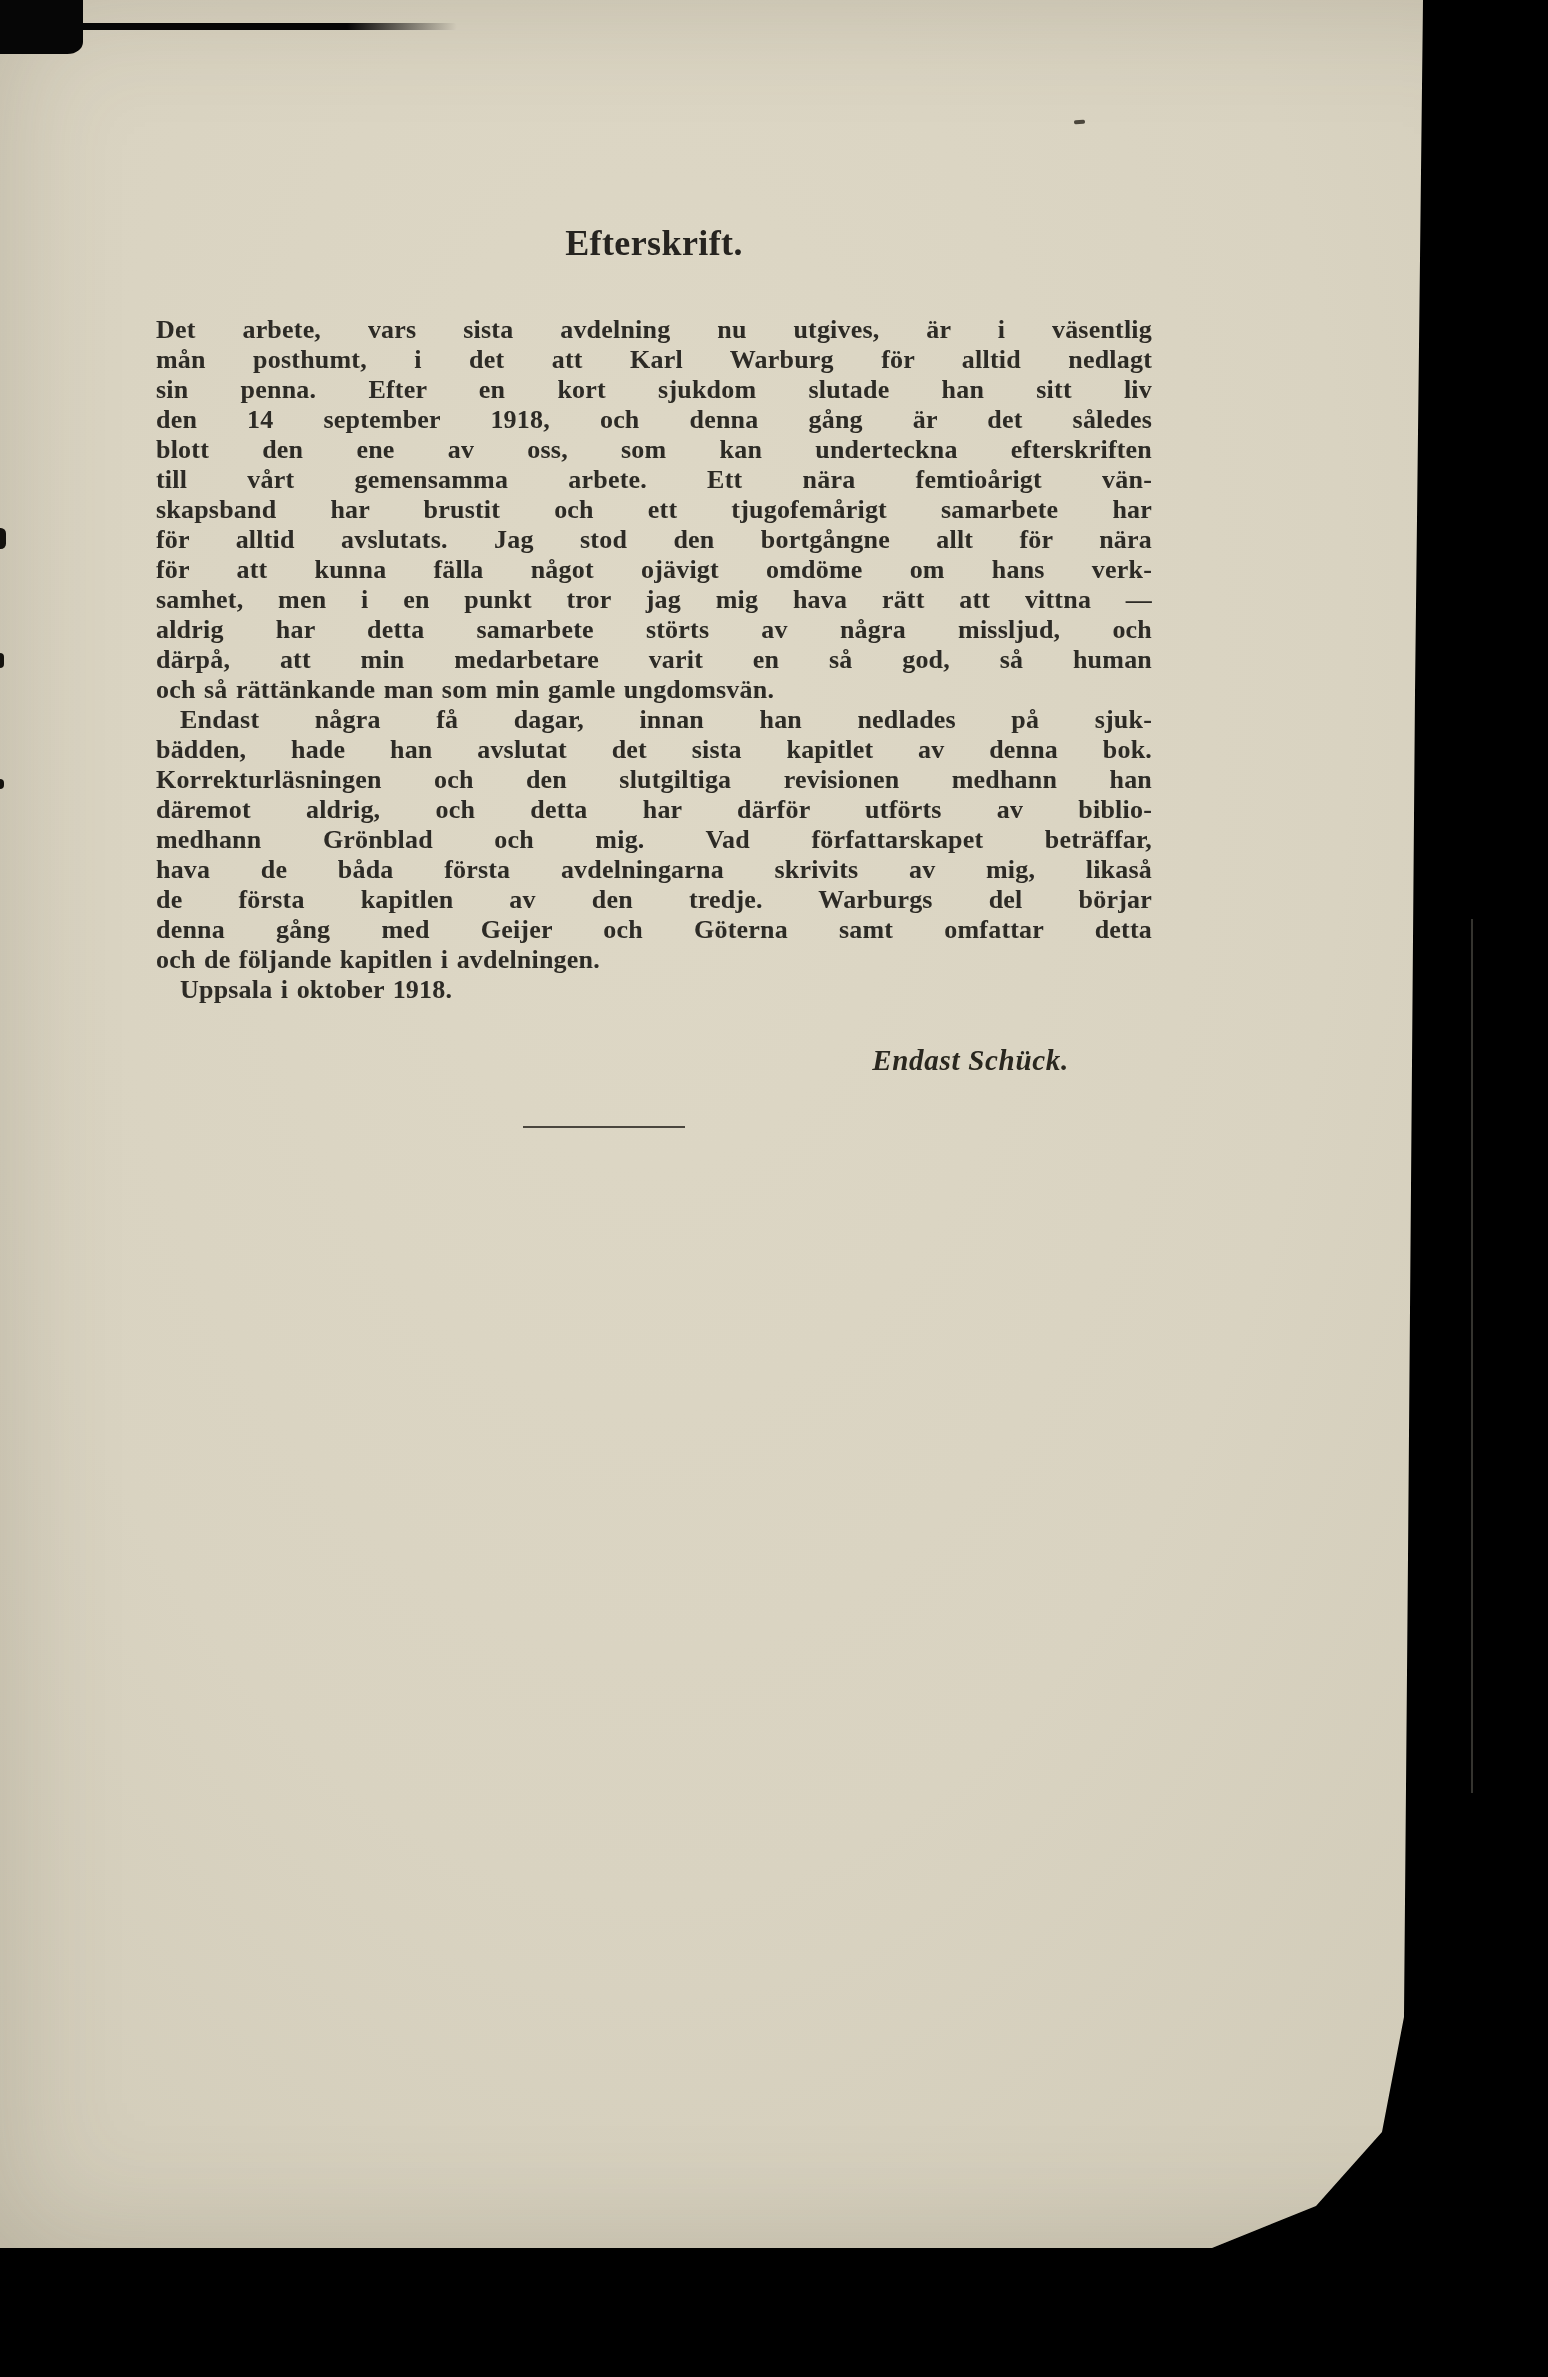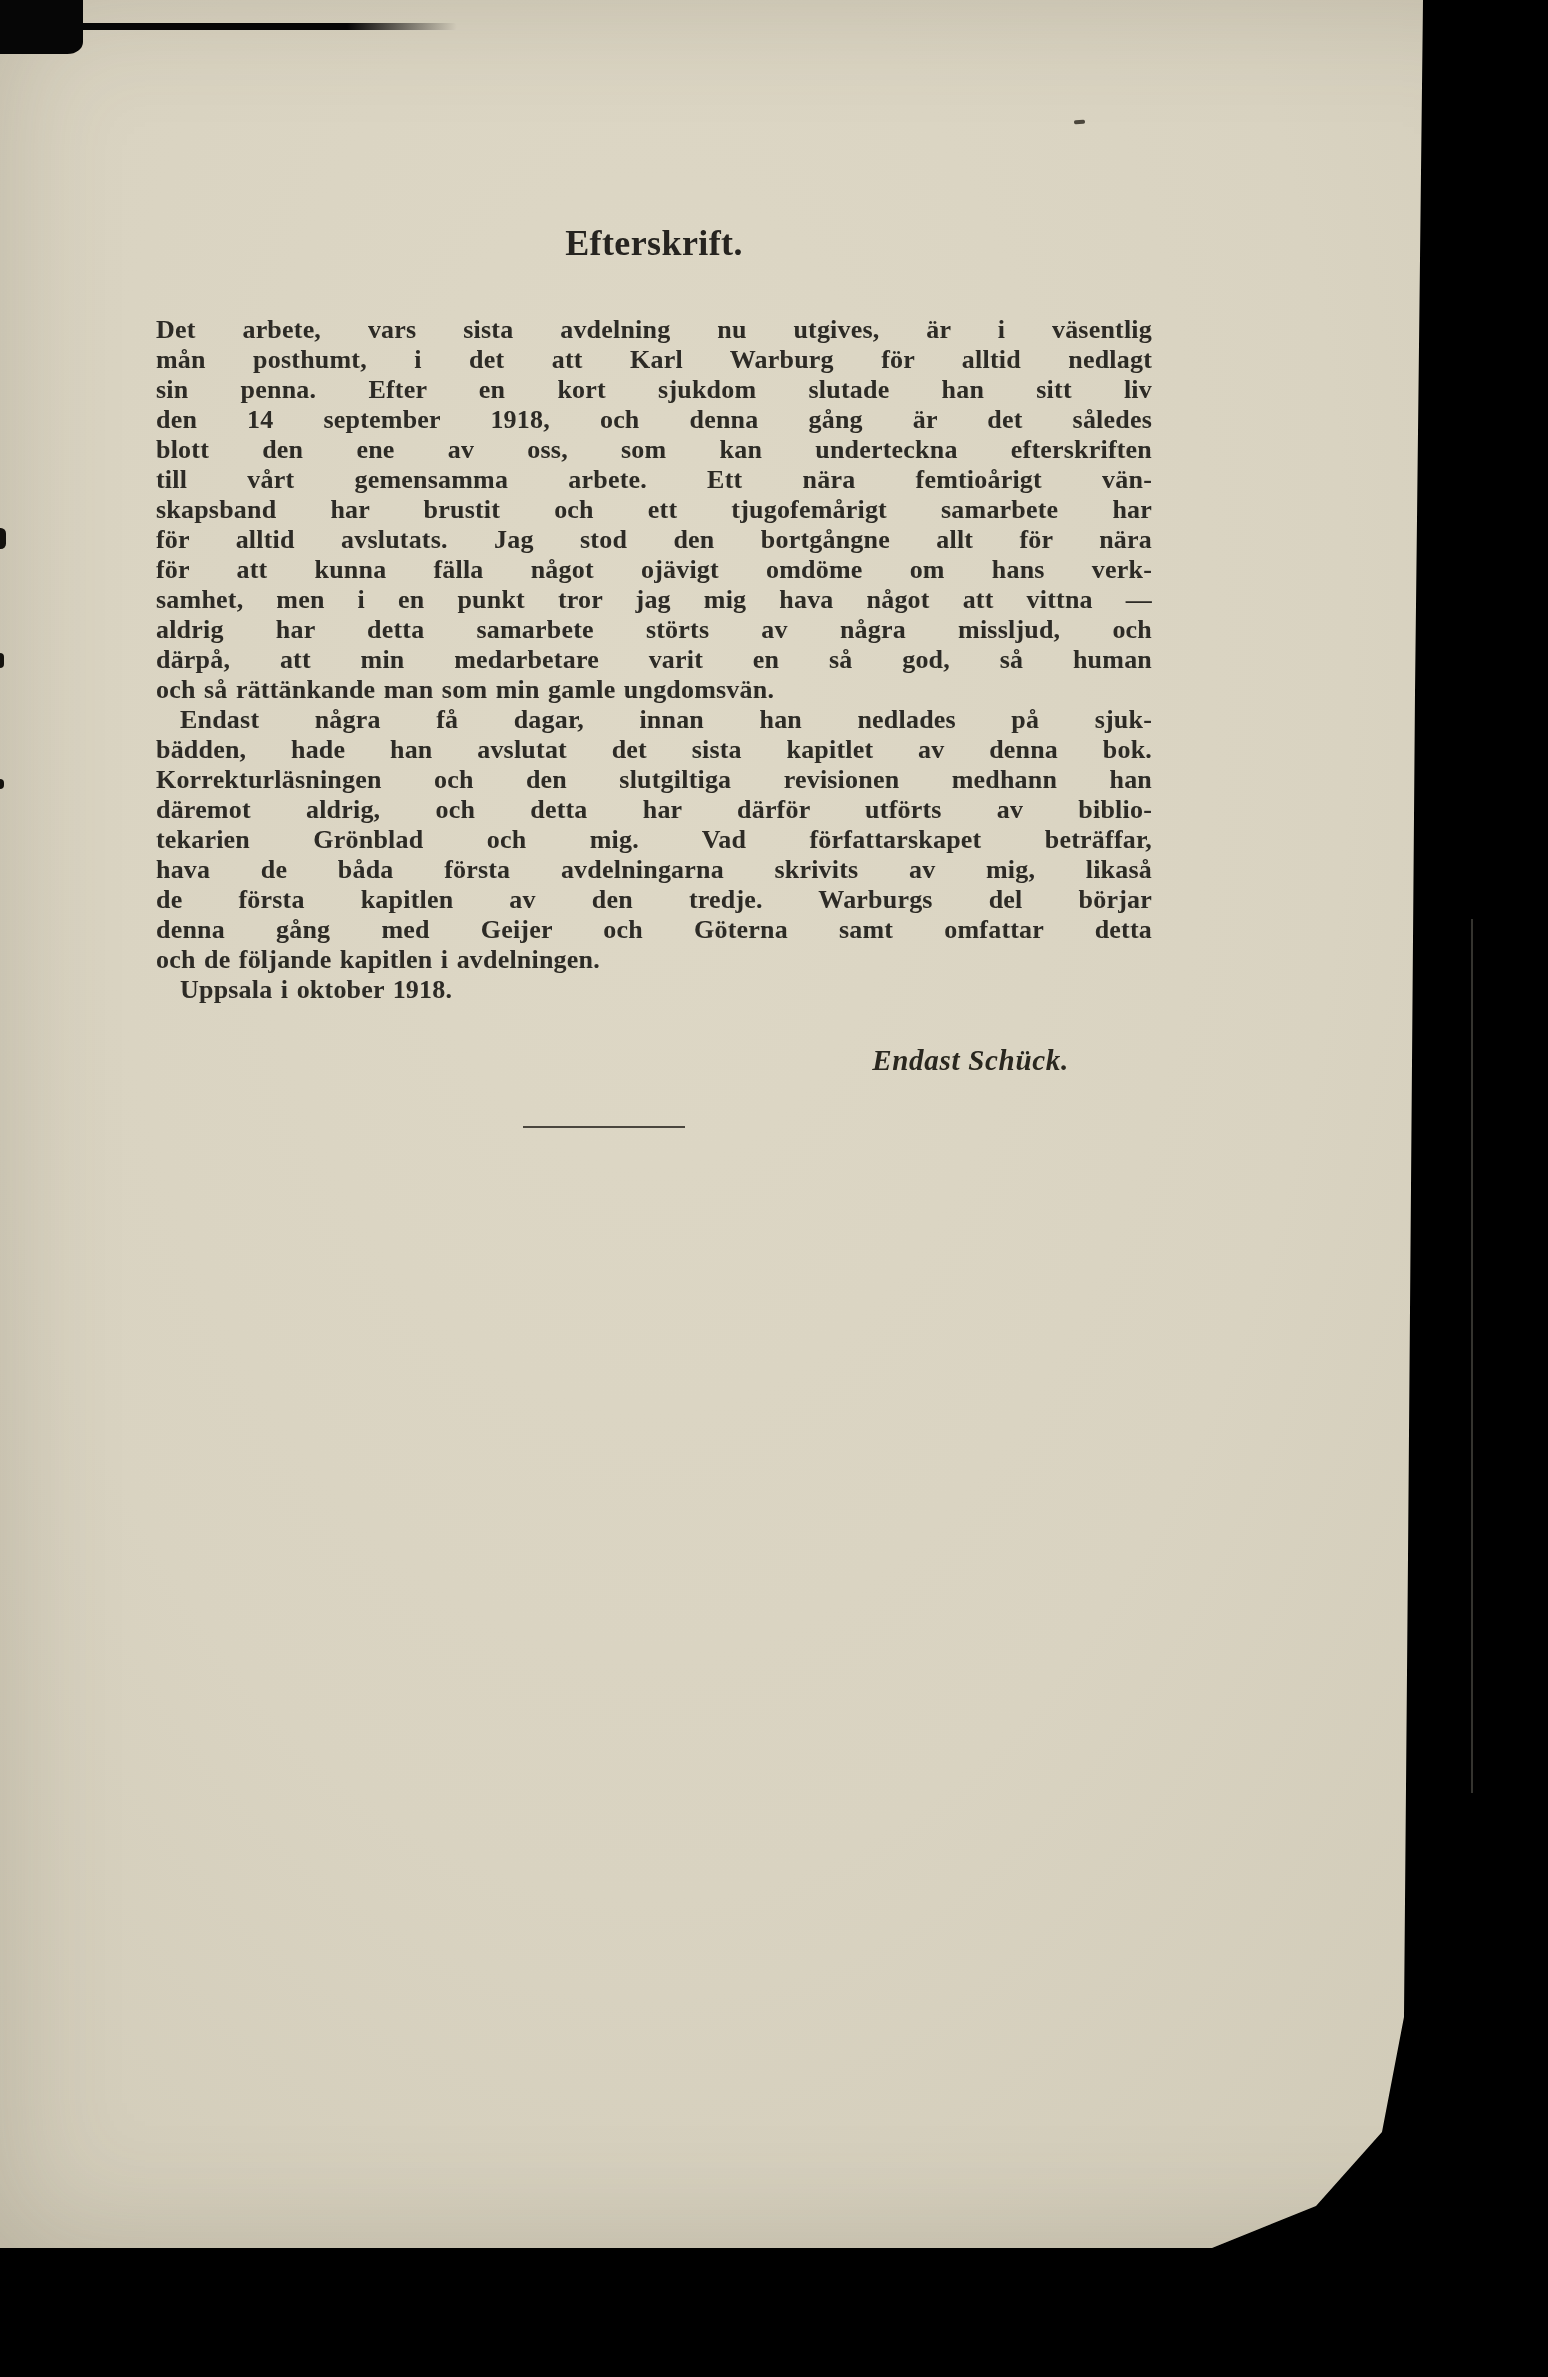--- a/index.html
+++ b/index.html
@@ -94,31 +94,31 @@
     <div>
           <div class="line">Det arbete, vars sista avdelning nu utgives, är i väsentlig</div>
           <div class="line">mån posthumt, i det att Karl Warburg för alltid nedlagt</div>
           <div class="line">sin penna. Efter en kort sjukdom slutade han sitt liv</div>
           <div class="line">den 14 september 1918, och denna gång är det således</div>
           <div class="line">blott den ene av oss, som kan underteckna efterskriften</div>
           <div class="line">till vårt gemensamma arbete. Ett nära femtioårigt vän-</div>
           <div class="line">skapsband har brustit och ett tjugofemårigt samarbete har</div>
           <div class="line">för alltid avslutats. Jag stod den bortgångne allt för nära</div>
           <div class="line">för att kunna fälla något ojävigt omdöme om hans verk-</div>
-          <div class="line">samhet, men i en punkt tror jag mig hava något att vittna —</div>
+          <div class="line">samhet, men i en punkt tror jag mig hava rätt att vittna —</div>
           <div class="line">aldrig har detta samarbete störts av några missljud, och</div>
           <div class="line">därpå, att min medarbetare varit en så god, så human</div>
           <div class="line last">och så rättänkande man som min gamle ungdomsvän.</div>
         </div>
         <div>
           <div class="line indent">Endast några få dagar, innan han nedlades på sjuk-</div>
           <div class="line">bädden, hade han avslutat det sista kapitlet av denna bok.</div>
           <div class="line">Korrekturläsningen och den slutgiltiga revisionen medhann han</div>
           <div class="line">däremot aldrig, och detta har därför utförts av biblio-</div>
-          <div class="line">tekarien Grönblad och mig. Vad författarskapet beträffar,</div>
+          <div class="line">medhann Grönblad och mig. Vad författarskapet beträffar,</div>
           <div class="line">hava de båda första avdelningarna skrivits av mig, likaså</div>
           <div class="line">de första kapitlen av den tredje. Warburgs del börjar</div>
           <div class="line">denna gång med Geijer och Göterna samt omfattar detta</div>
           <div class="line last">och de följande kapitlen i avdelningen.</div>
         </div>
         <div>
           <div class="line last indent">Uppsala i oktober 1918.</div>
         </div>
       </div>
 

